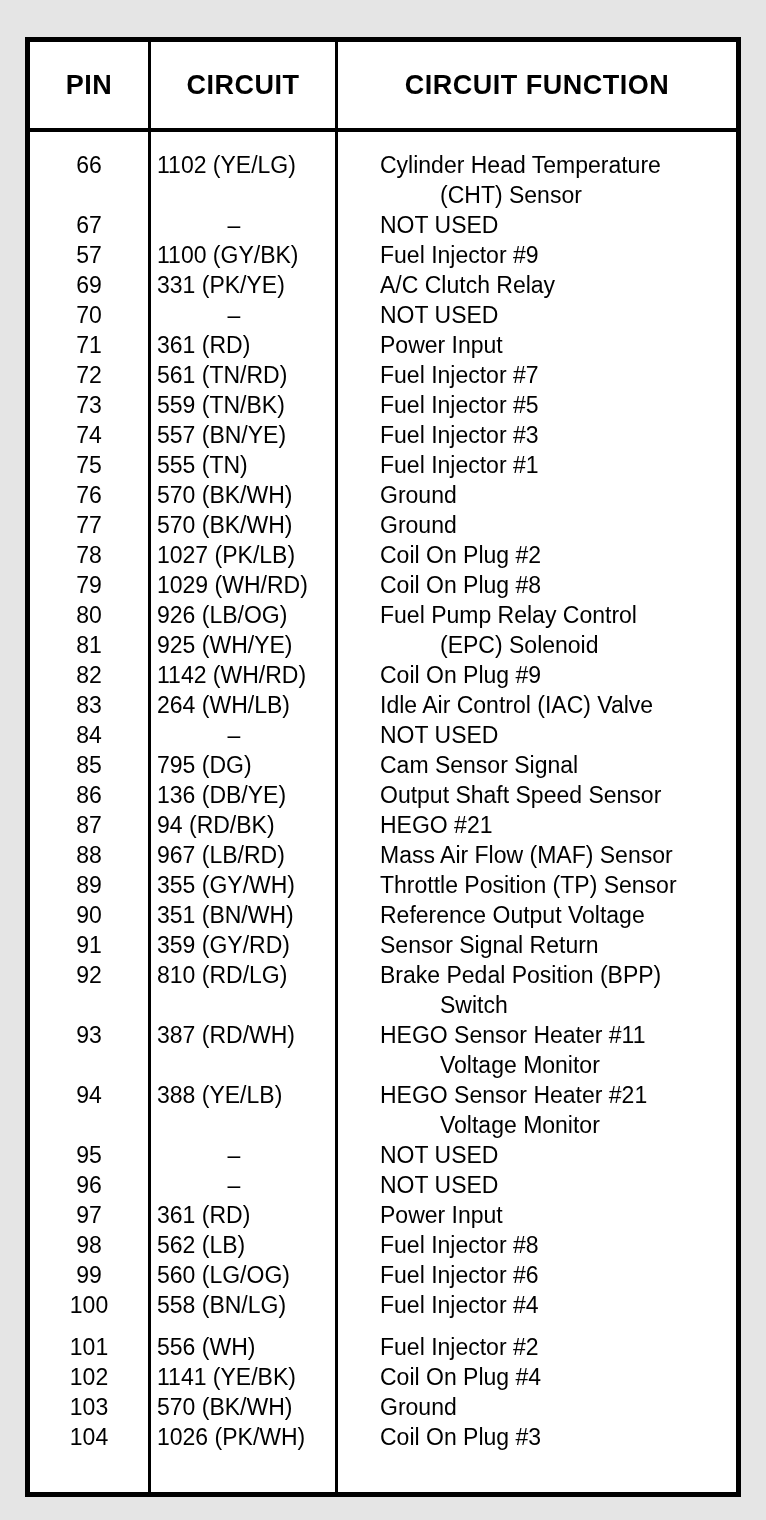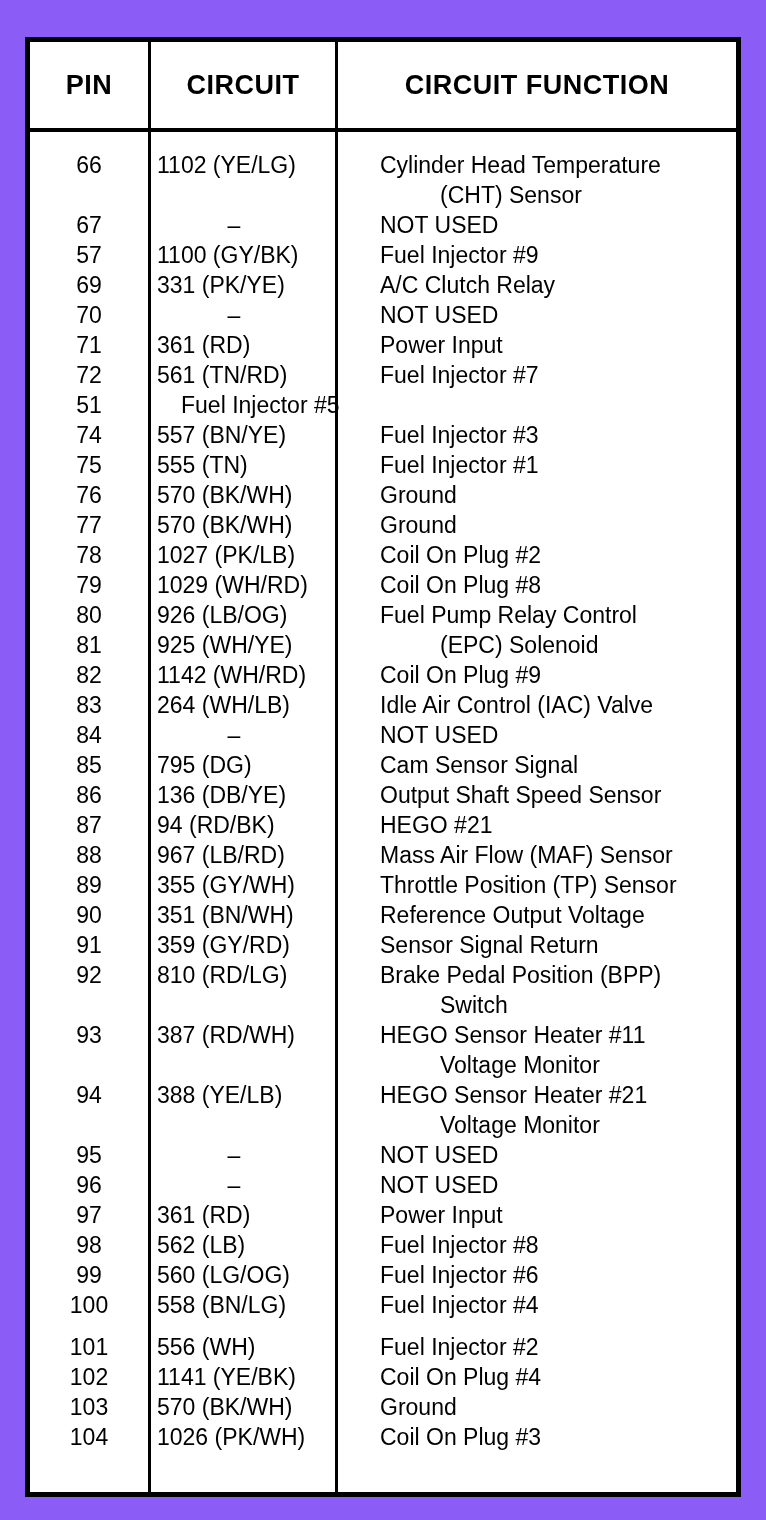--- a/index.html
+++ b/index.html
@@ -6,21 +6,21 @@
     margin: 0;
     padding: 0;
     background: #ffffff;
     font-family: "Liberation Sans", sans-serif;
     color: #000000;
   }
   .page {
     position: relative;
     width: 766px;
     height: 1520px;
-    background: #8b5cf6;
+    background: #e5e5e5;
     overflow: hidden;
   }
   .pinout-table {
     position: absolute;
     left: 25px;
     top: 37px;
     width: 716px;
     height: 1460px;
     border: 5px solid #000000;
     box-sizing: border-box;
@@ -146,21 +146,22 @@
 
   <div class="row">
     <div class="cell pin">72</div>
     <div class="cell circuit">561 (TN/RD)</div>
     <div class="cell function">
             <div>Fuel Injector #7</div>
           </div>
   </div>
 
   <div class="row">
-    <div class="cell pin">51</div>
+    <div class="cell pin">73</div>
+    <div class="cell circuit">559 (TN/BK)</div>
     <div class="cell function">
             <div>Fuel Injector #5</div>
           </div>
   </div>
 
   <div class="row">
     <div class="cell pin">74</div>
     <div class="cell circuit">557 (BN/YE)</div>
     <div class="cell function">
             <div>Fuel Injector #3</div>

